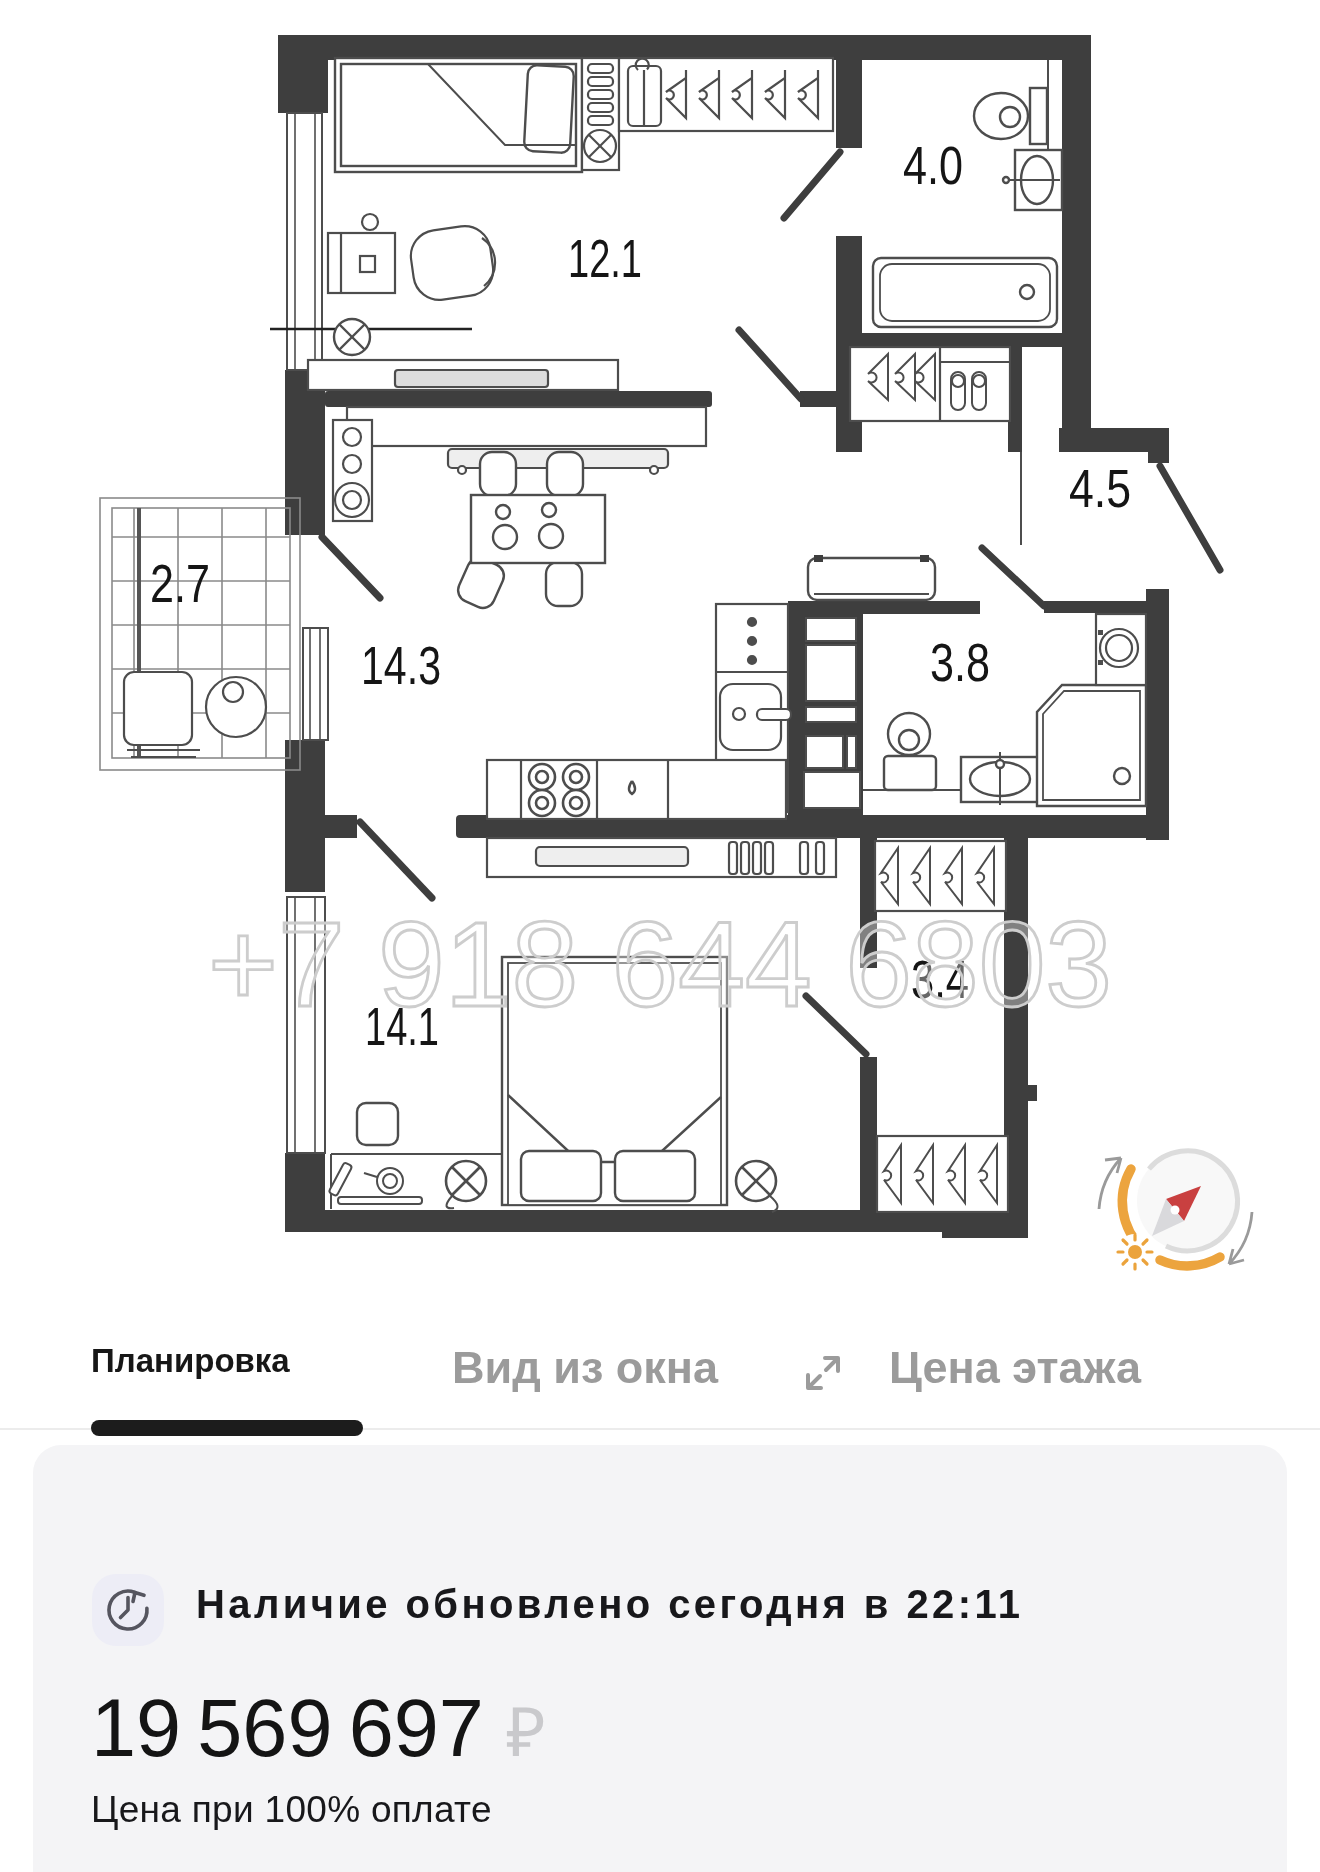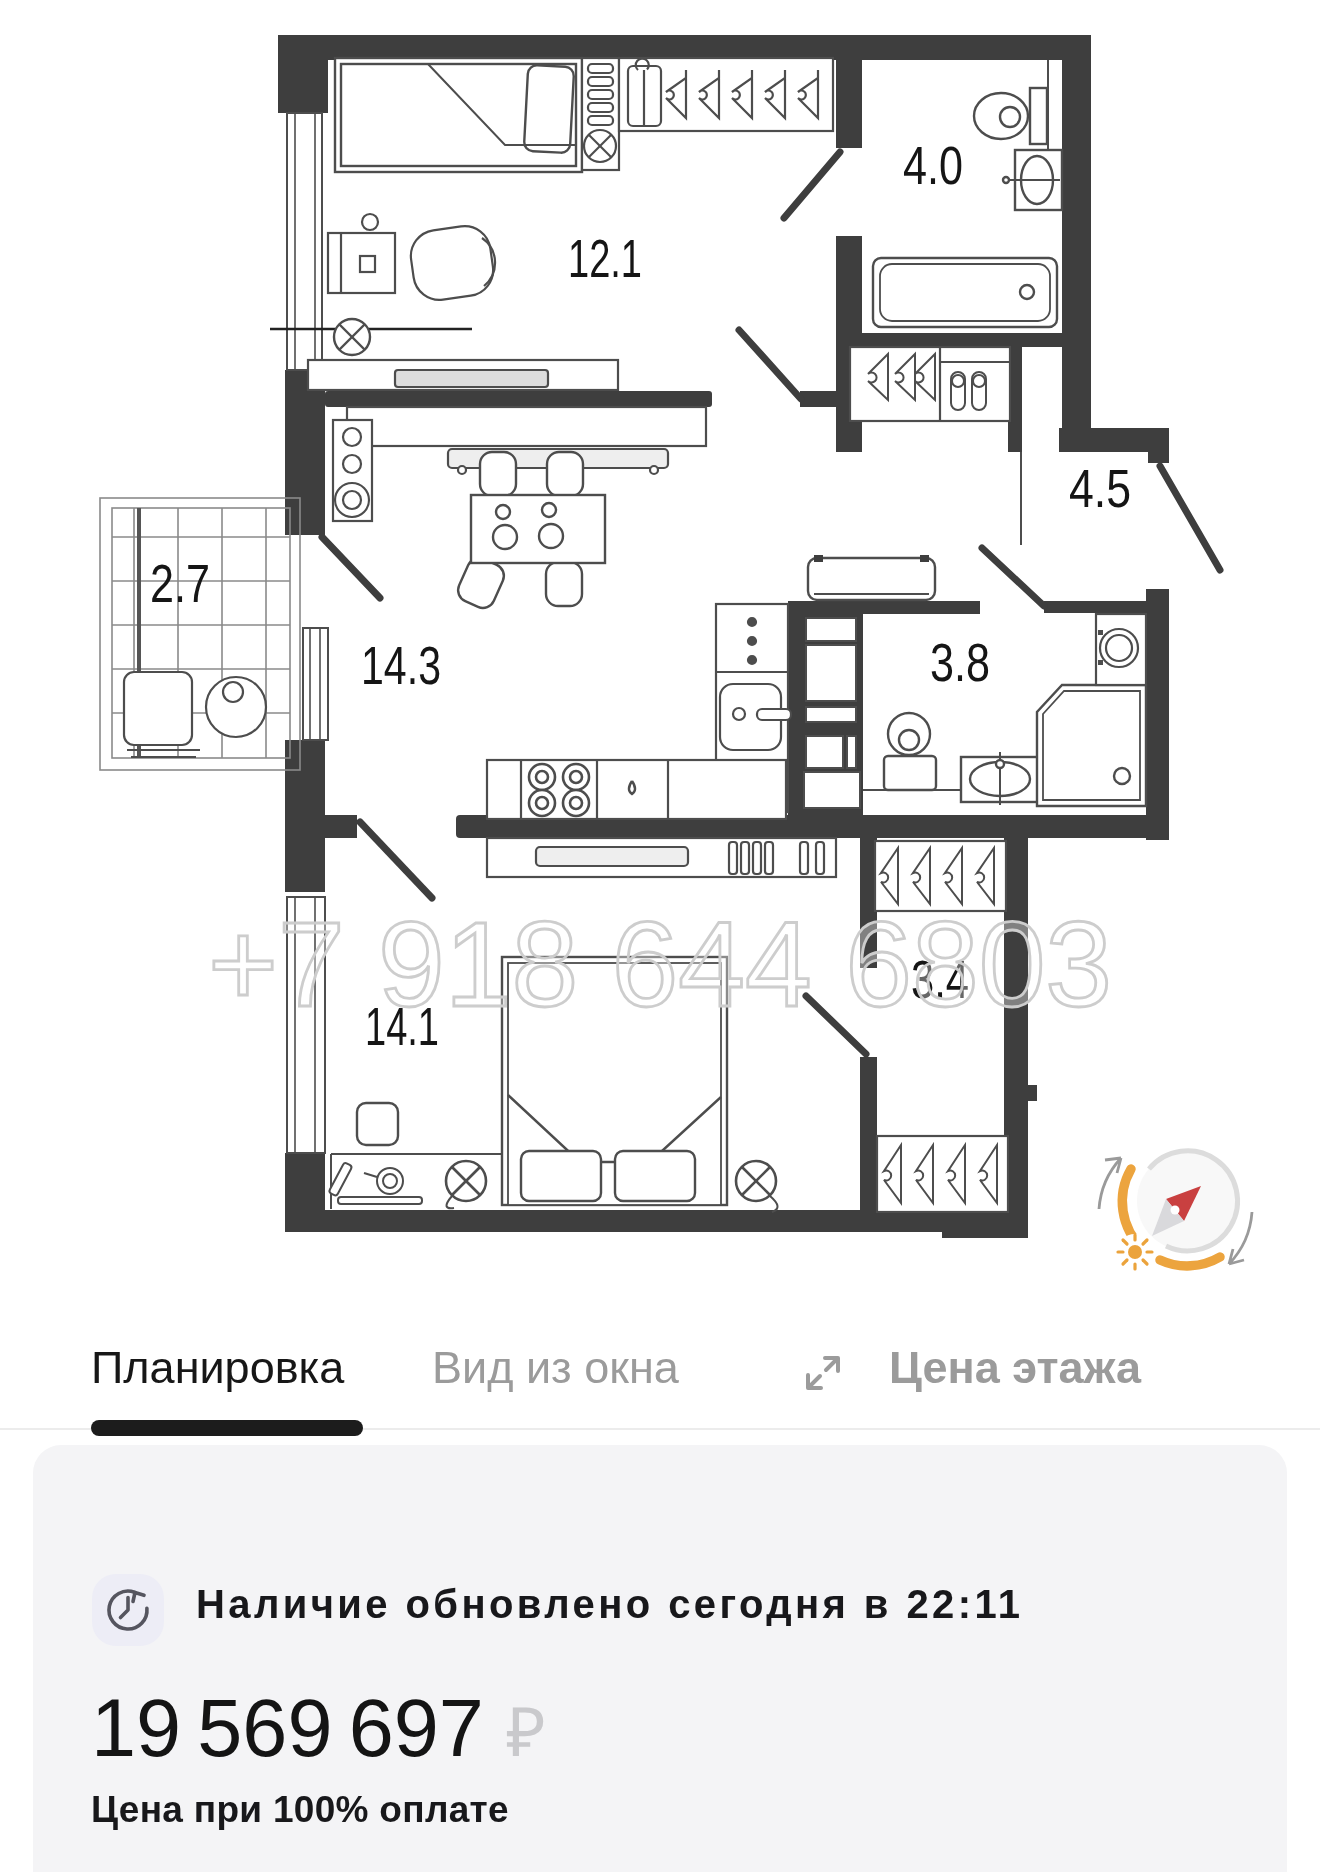--- a/index.html
+++ b/index.html
@@ -362,32 +362,32 @@
 <line x1="1147" y1="1240" x2="1143" y2="1244"></line>
         <line x1="1127" y1="1260" x2="1123" y2="1264"></line>
 </g>
 <polygon points="1201,1186 1166,1199 1184,1221" fill="#c94040"></polygon>
 <polygon points="1166,1199 1184,1221 1152,1236" fill="#d9d9dc"></polygon>
 <circle cx="1175" cy="1210" r="4.5" fill="#fff"></circle>
 </g>
 </svg>
 
 <div class="abs" style="left:0;top:1320px;width:1320px;height:110px;border-bottom:2px solid #ececec;box-sizing:border-box">
-<div class="abs" style="left:91px;top:22px;font-size:45px;font-weight:400;color:#171717">Планировка</div>
-<div class="abs" style="left:432px;top:22px;font-size:45px;font-weight:400;color:#9b9b9b">Вид из окна</div>
+<div class="abs" style="left:91px;top:22px;font-size:33px;font-weight:700;color:#171717">Планировка</div>
+<div class="abs" style="left:452px;top:22px;font-size:45px;font-weight:700;color:#9b9b9b">Вид из окна</div>
 <svg class="abs" style="left:799px;top:29px" width="48" height="48" viewBox="0 0 48 48" fill="none" stroke="#9b9b9b" stroke-width="4" stroke-linecap="round" stroke-linejoin="round">
       <path d="M27,21 L38,10 M26,9 h13 v13 M21,27 L10,38 M9,26 v13 h13"></path>
     </svg>
 <div class="abs" style="left:889px;top:22px;font-size:45px;font-weight:700;color:#9b9b9b">Цена этажа</div>
 <div class="abs" style="left:91px;top:100px;width:272px;height:16px;background:#1c1c1c;border-radius:8px"></div>
 </div>
 
 <div class="abs" style="left:33px;top:1445px;width:1254px;height:460px;background:#f4f4f6;border-radius:28px">
 <div class="abs" style="left:59px;top:129px;width:72px;height:72px;border-radius:24px;background:#ededf6"></div>
 <svg class="abs" style="left:60px;top:130px" width="70" height="70" viewBox="0 0 70 70" fill="none" stroke="#55555f" stroke-width="3.6" stroke-linecap="round">
       <path d="M41.5,17.2 A19 19 0 1 0 53.9,33.3"></path>
       <path d="M42,17.5 l-2,9 M42,17.5 l9,2.8"></path>
       <path d="M35,35 V22.5 M35,35 L27.5,42.5"></path>
     </svg>
 <div class="abs" style="left:163px;top:137px;font-size:40px;letter-spacing:3.4px;font-weight:700;color:#18181b">Наличие обновлено сегодня в 22:11</div>
 <div class="abs" style="left:58px;top:237px;font-size:81px;font-weight:400;color:#141414;letter-spacing:0px">19 569 697 <span style="font-size:68px;color:#c9c9cc">₽</span></div>
-<div class="abs" style="left:58px;top:344px;font-size:37px;letter-spacing:0.3px;font-weight:700;color:#18181b">Цена при 100% оплате</div>
+<div class="abs" style="left:58px;top:344px;font-size:37px;letter-spacing:0.3px;font-weight:400;color:#18181b">Цена при 100% оплате</div>
 </div>
 
 </body></html>

